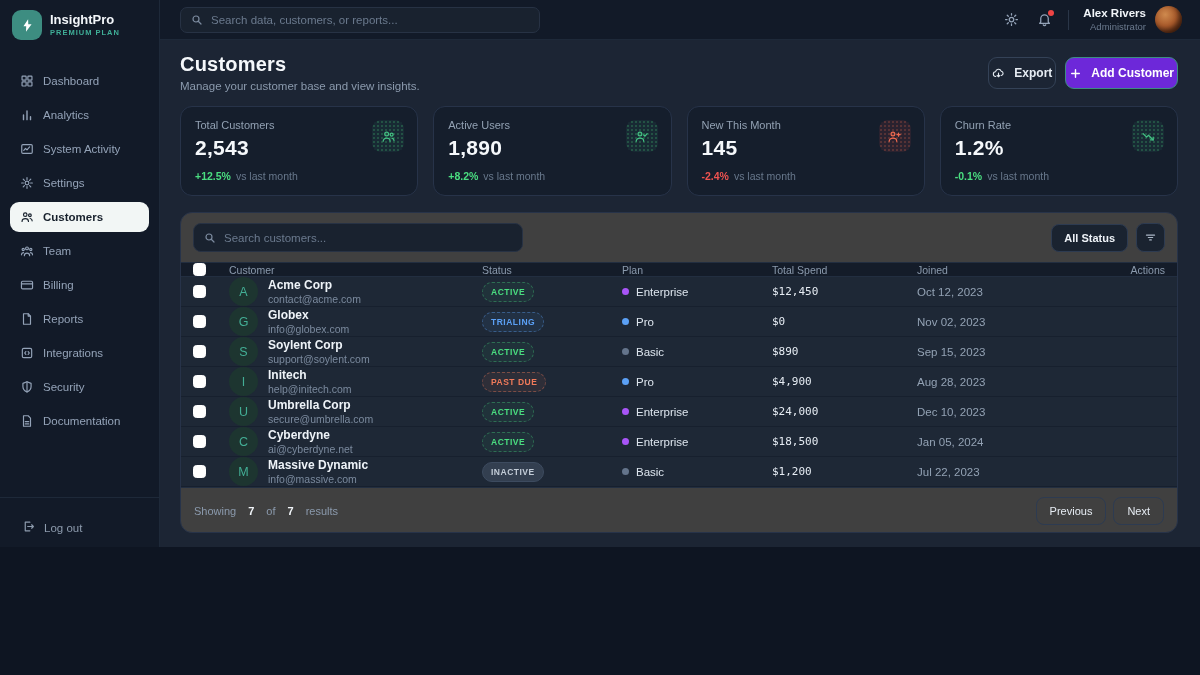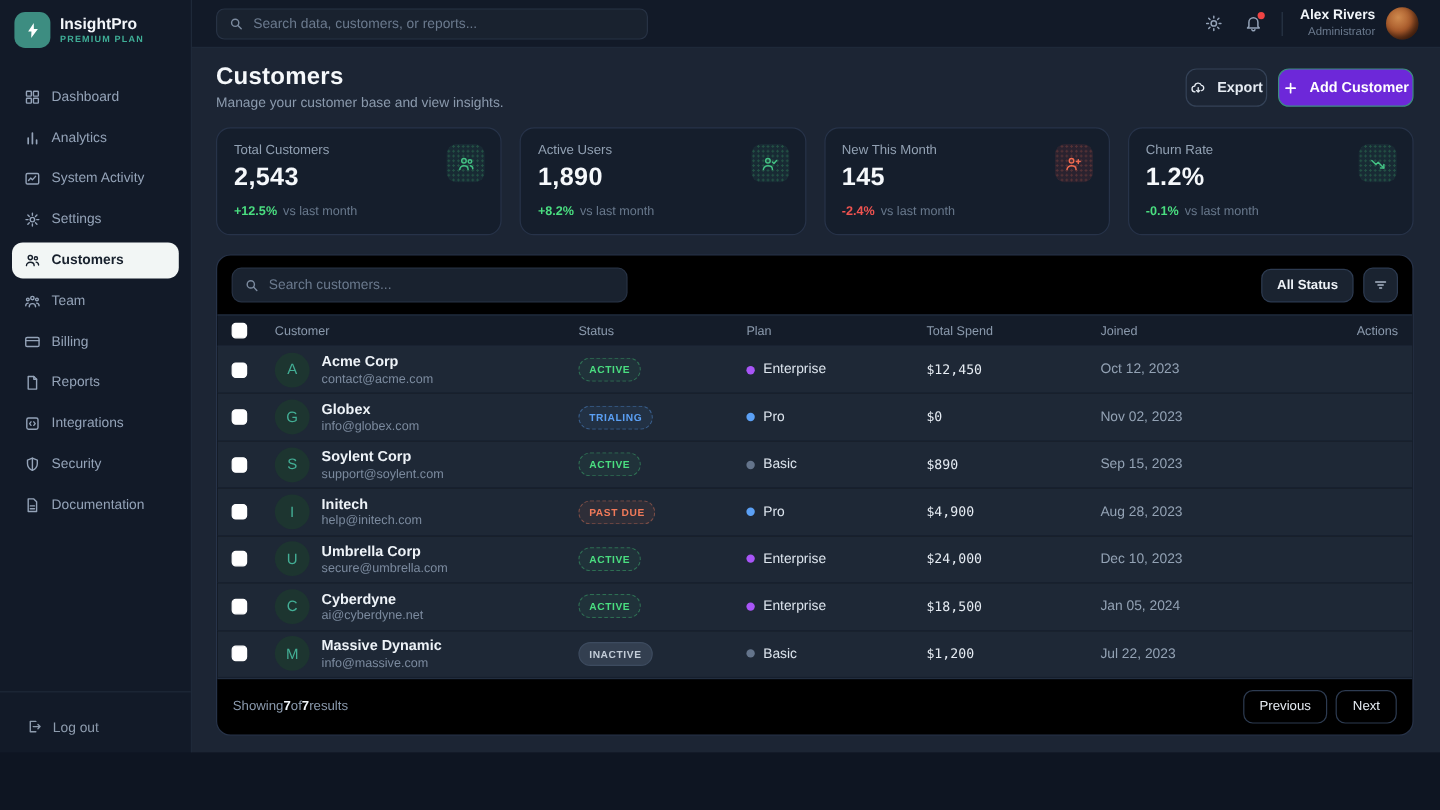--- a/index.html
+++ b/index.html
@@ -1,18 +1,18 @@
 <!DOCTYPE html>
 <html><head>
 <meta charset="utf-8">
 <style>
   * { margin:0; padding:0; box-sizing:border-box; }
   html,body { width:1200px; height:675px; overflow:hidden; background:#0e1522; }
   body { font-family:"Liberation Sans", sans-serif; color:#e2e8f0; }
-  .app { display:flex; width:1200px; height:627px; }
+  .app { display:flex; width:1200px; height:547px; }
 
   
   .sidebar { width:160px; min-width:160px; background:#121a28; border-right:1px solid #1e2939; display:flex; flex-direction:column; }
   .logo-row { display:flex; align-items:center; gap:8px; padding:10px 12px 8px; }
   .logo-badge { width:30px; height:30px; border-radius:9px; background:#3d8d81; display:flex; align-items:center; justify-content:center; flex:0 0 auto; }
   .logo-badge svg { width:15px; height:15px; }
   .app-name { font-size:13px; font-weight:bold; color:#f3f6fa; line-height:1.15; }
   .app-plan { font-size:7.5px; font-weight:bold; letter-spacing:1px; color:#3fae97; }
   .nav { padding:18px 10px 0; flex:1; }
   .nav-item { display:flex; align-items:center; gap:9px; padding:8px 10px; margin-bottom:4px; border-radius:9px; color:#94a3b8; font-size:11.5px; cursor:pointer; }
@@ -62,21 +62,21 @@
   .stat-delta-row { font-size:10.5px; color:#68788c; display:flex; gap:5px; }
   .delta { font-weight:bold; }
   .delta[data-trend="positive"] { color:#4ade80; }
   .delta[data-trend="negative"] { color:#ef5350; }
   .stat-icon { position:absolute; top:13px; right:13px; width:32px; height:32px; border-radius:9px; display:flex; align-items:center; justify-content:center; }
   .stat-icon svg { width:15px; height:15px; }
   .stat-icon[data-accent="green"] { color:#43c083; background:rgba(62,160,130,.10); background-image:radial-gradient(rgba(74,222,128,.22) 1px, transparent 1px); background-size:4px 4px; }
   .stat-icon[data-accent="red"] { color:#ef6a50; background:rgba(239,83,80,.10); background-image:radial-gradient(rgba(239,106,80,.22) 1px, transparent 1px); background-size:4px 4px; }
 
   
-  .panel { background:#000000; border:1px solid #273349; border-radius:12px; flex:1; display:flex; flex-direction:column; min-height:0; overflow:hidden; }
+  .panel { background:#404040; border:1px solid #273349; border-radius:12px; flex:1; display:flex; flex-direction:column; min-height:0; overflow:hidden; }
   .panel-toolbar { display:flex; align-items:center; gap:8px; padding:10px 12px; }
   .table-search { width:330px; height:29px; background:#19222f; border:1px solid #273244; border-radius:8px; display:flex; align-items:center; gap:8px; padding:0 10px; }
   .table-search svg { width:12px; height:12px; color:#7b8a9e; flex:0 0 auto; }
   .table-search input { background:transparent; border:none; outline:none; color:#cbd5e1; font-size:11.5px; width:100%; font-family:inherit; }
   .status-dropdown { margin-left:auto; background:#1a2330; border:1px solid #2d3b51; border-radius:8px; color:#eef2f7; font-size:11px; font-weight:bold; padding:7px 12px; cursor:pointer; font-family:inherit; }
   .filter-btn { width:29px; height:29px; background:#1a2330; border:1px solid #2d3b51; border-radius:8px; color:#aab7c6; display:flex; align-items:center; justify-content:center; cursor:pointer; }
   .filter-btn svg { width:13px; height:13px; }
 
   .tgrid { display:grid; grid-template-columns:36px 253px 140px 150px 145px 155px 1fr; align-items:center; padding:0 12px; }
   .t-head { height:31px; background:#141c29; border-top:1px solid #222e40; border-bottom:1px solid #222e40; font-size:10.5px; color:#8b9aad; }
@@ -95,21 +95,21 @@
   .badge[data-status="INACTIVE"] { color:#c3cdd8; background:#333f50; border:1px solid #3d4b5f; }
   .plan-cell { display:flex; align-items:center; gap:7px; font-size:11.5px; color:#dde5ee; }
   .dot { width:7px; height:7px; border-radius:50%; background:#64748b; }
   .dot[data-plan="Enterprise"] { background:#a855f7; }
   .dot[data-plan="Pro"] { background:#5ba0f5; }
   .dot[data-plan="Basic"] { background:#64748b; }
   .spend-cell { font-family:"DejaVu Sans Mono", monospace; font-size:11px; color:#e6ecf3; }
   .joined-cell { font-size:11.5px; color:#93a2b4; }
 
   .panel-footer { margin-top:auto; border-top:1px solid #222e40; padding:9px 13px; display:flex; align-items:center; }
-  .footer-text { font-size:11px; color:#8b9aad; display:flex; gap:0; }
+  .footer-text { font-size:11px; color:#8b9aad; display:flex; gap:12px; }
   .footer-text b { color:#f1f5f9; }
   .pager { margin-left:auto; display:flex; gap:7px; }
   .pager-btn { background:transparent; border:1px solid #2d3b51; border-radius:8px; color:#e6ecf3; font-size:11px; padding:7px 13px; cursor:pointer; font-family:inherit; }
 </style>
 </head>
 <body>
 
 <div class="app">
 
   <aside class="sidebar">

